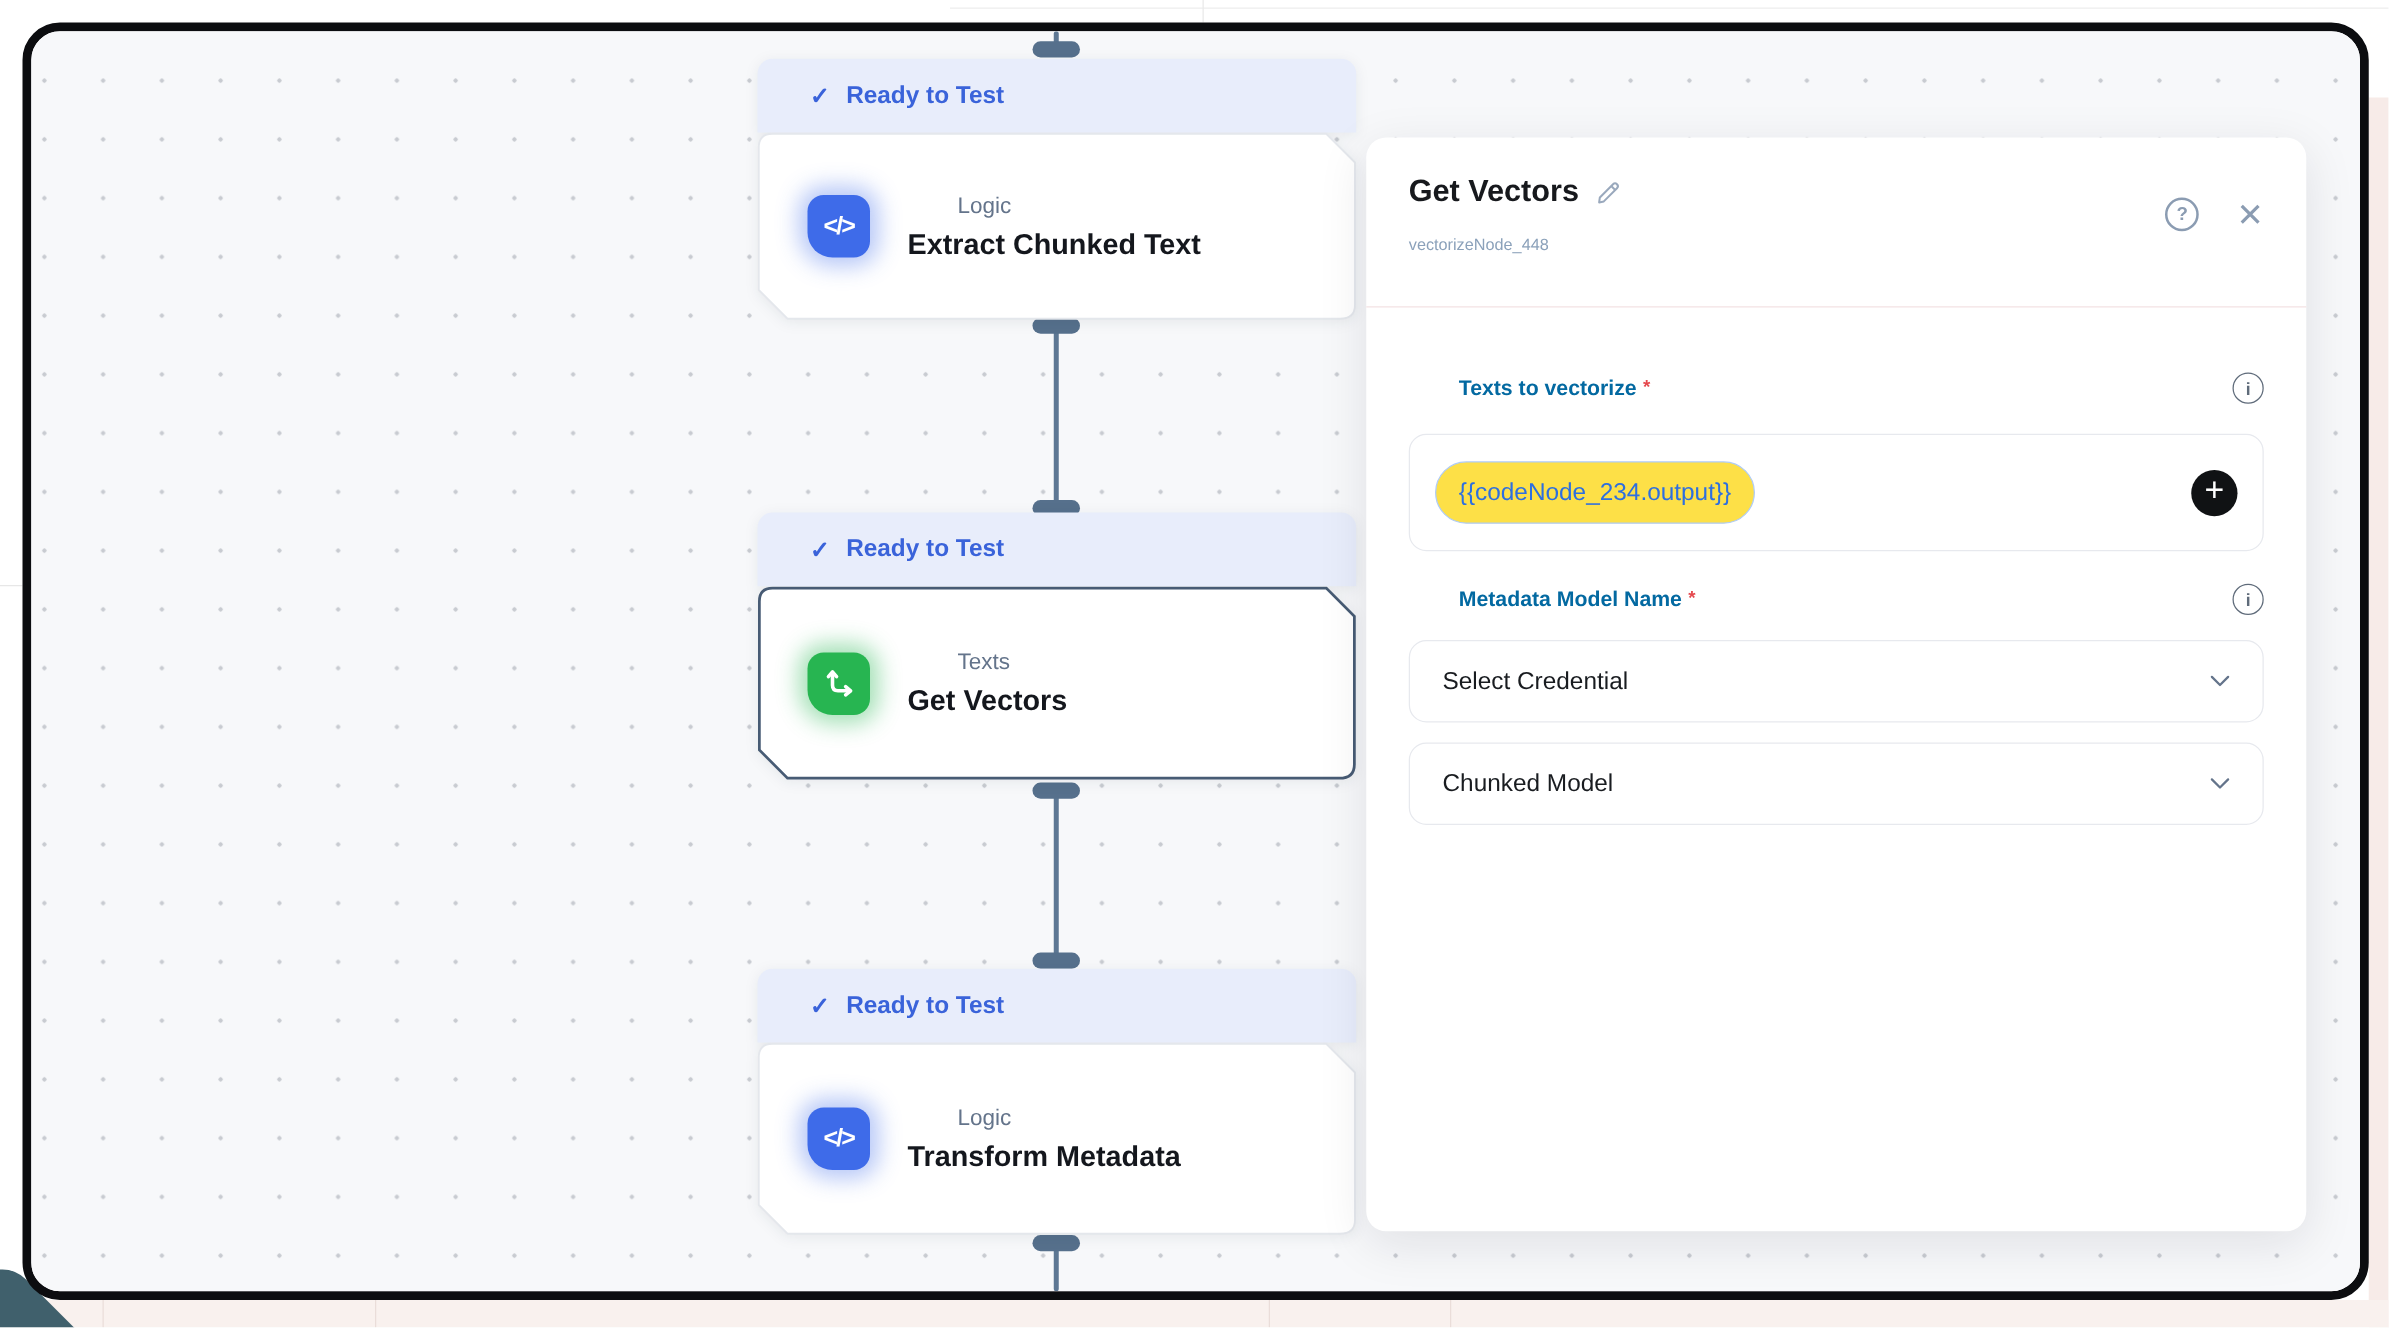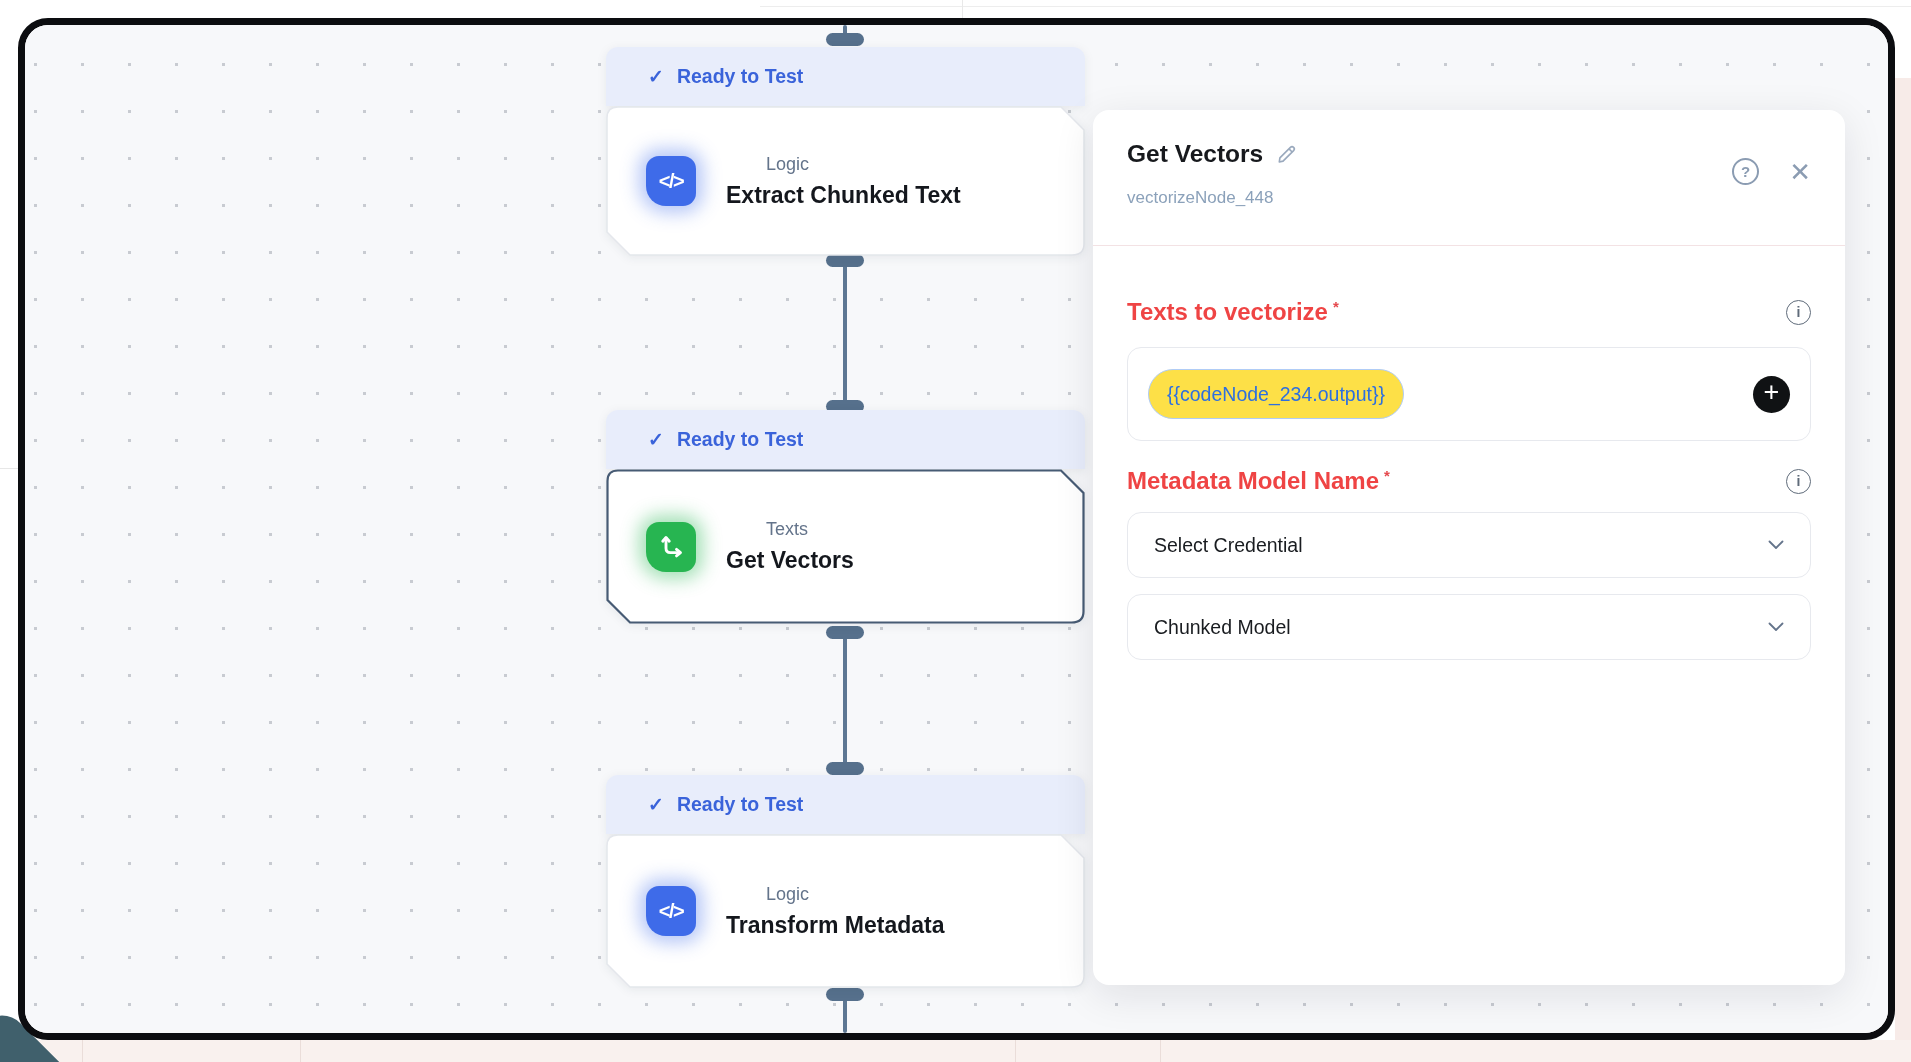--- a/index.html
+++ b/index.html
@@ -37,28 +37,28 @@
   .icon-blue { background:#3e6be9; box-shadow:0 0 18px 7px rgba(62,107,233,0.38); }
   .icon-green { background:#27b551; box-shadow:0 0 18px 7px rgba(39,181,81,0.42); }
   .code-glyph { color:#ffffff; font-size:20px; font-weight:700; letter-spacing:-1.5px; }
   .node-type { font-size:18px; color:#64748b; margin-bottom:7px;margin-left:40px; }
   .node-title { font-size:23px; font-weight:700; color:#14171d; }
 
   
   .panel { position:absolute; left:1068px; top:85px; width:752px; height:875px; background:#ffffff; border-radius:16px; box-shadow:0 10px 40px rgba(15,23,42,0.10); }
   .panel-title-row { position:absolute; left:34px; top:30px; display:flex; align-items:center; gap:12px; }
   .panel-title { font-size:24.5px; font-weight:600; color:#17191d; }
-  .panel-subtitle { position:absolute; left:34px; top:78px; font-size:17px; color:#8ba1ba; }
+  .panel-subtitle { position:absolute; left:34px; top:78px; font-size:13px; color:#8ba1ba; }
   .panel-header-icons { position:absolute; right:34px; top:48px; display:flex; align-items:center; gap:30px; color:#8b9cb2; }
   .help-icon { width:27px; height:27px; border:2px solid #8b9cb2; border-radius:50%; display:flex; align-items:center; justify-content:center; font-size:15px; font-weight:600; }
   .close-icon { font-size:26px; line-height:1; }
   .panel-divider { position:absolute; left:0; top:135px; width:100%; height:1px; background:#f3e2e4; }
 
   .field-label-row { position:absolute; left:34px; width:684px; display:flex; justify-content:space-between; align-items:center; }
-  .field-label { font-size:24px; font-weight:600; color:#ef4444; }
+  .field-label { font-size:17px; font-weight:600; color:#0369a1;margin-left:40px; }
   .req { color:#e5484d; font-size:15px; font-weight:700; vertical-align:top; margin-left:5px; }
   .info-icon { width:25px; height:25px; border:1.8px solid #5f6b7a; border-radius:50%; color:#5f6b7a; display:flex; align-items:center; justify-content:center; font-size:14px; font-weight:600; font-style:normal; }
 
   .chip-input { position:absolute; left:34px; top:237px; width:684px; height:94px; border:1.5px solid #e7e9ee; border-radius:14px; background:#fff; display:flex; align-items:center; justify-content:space-between; padding:0 20px; }
   .chip { height:50px; border:1.5px solid #b0ccf6; background:#fde047; color:#2d6fe0; border-radius:26px; display:flex; align-items:center; padding:0 18px; font-size:19.5px; }
   .plus-btn { width:37px; height:37px; border-radius:50%; background:#101214; color:#fff; display:flex; align-items:center; justify-content:center; font-size:27px; font-weight:500; padding-bottom:3px; }
 
   .dropdown { position:absolute; left:34px; width:684px; height:66px; border:1.5px solid #e7e9ee; border-radius:14px; background:#fff; display:flex; align-items:center; justify-content:space-between; padding:0 26px; }
   .dropdown-value { font-size:19.5px; color:#191c20; }
 </style>

